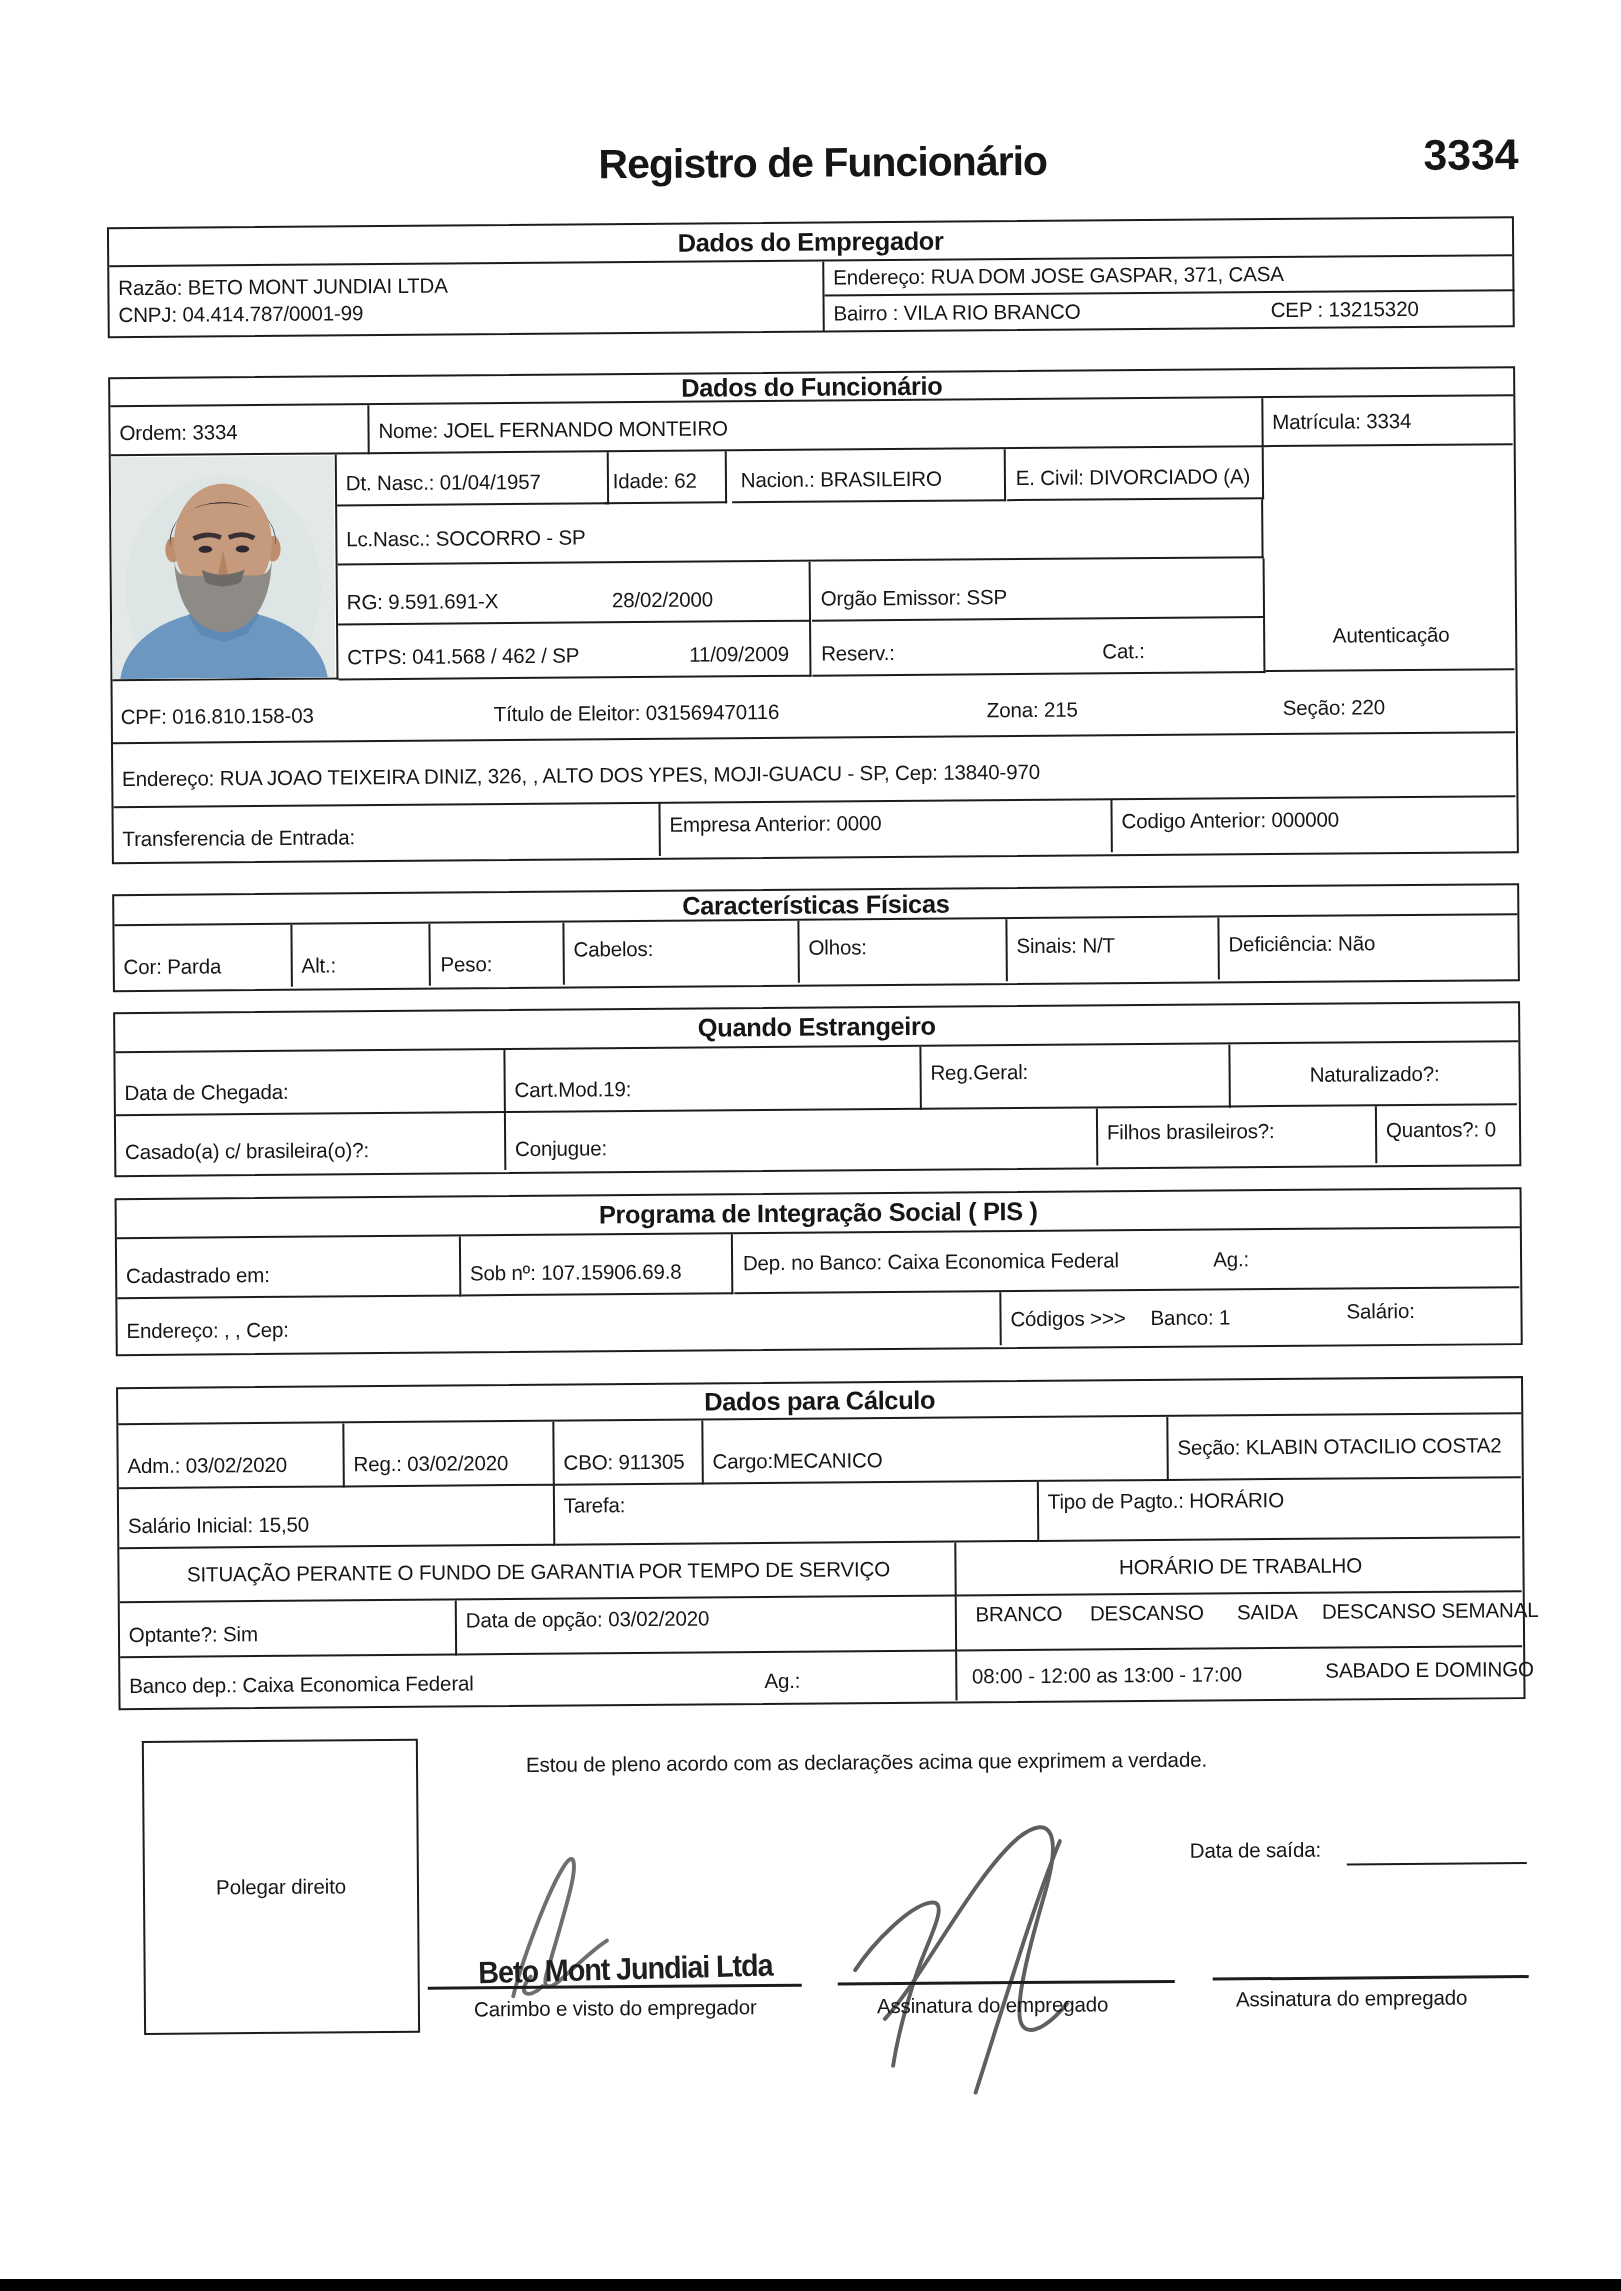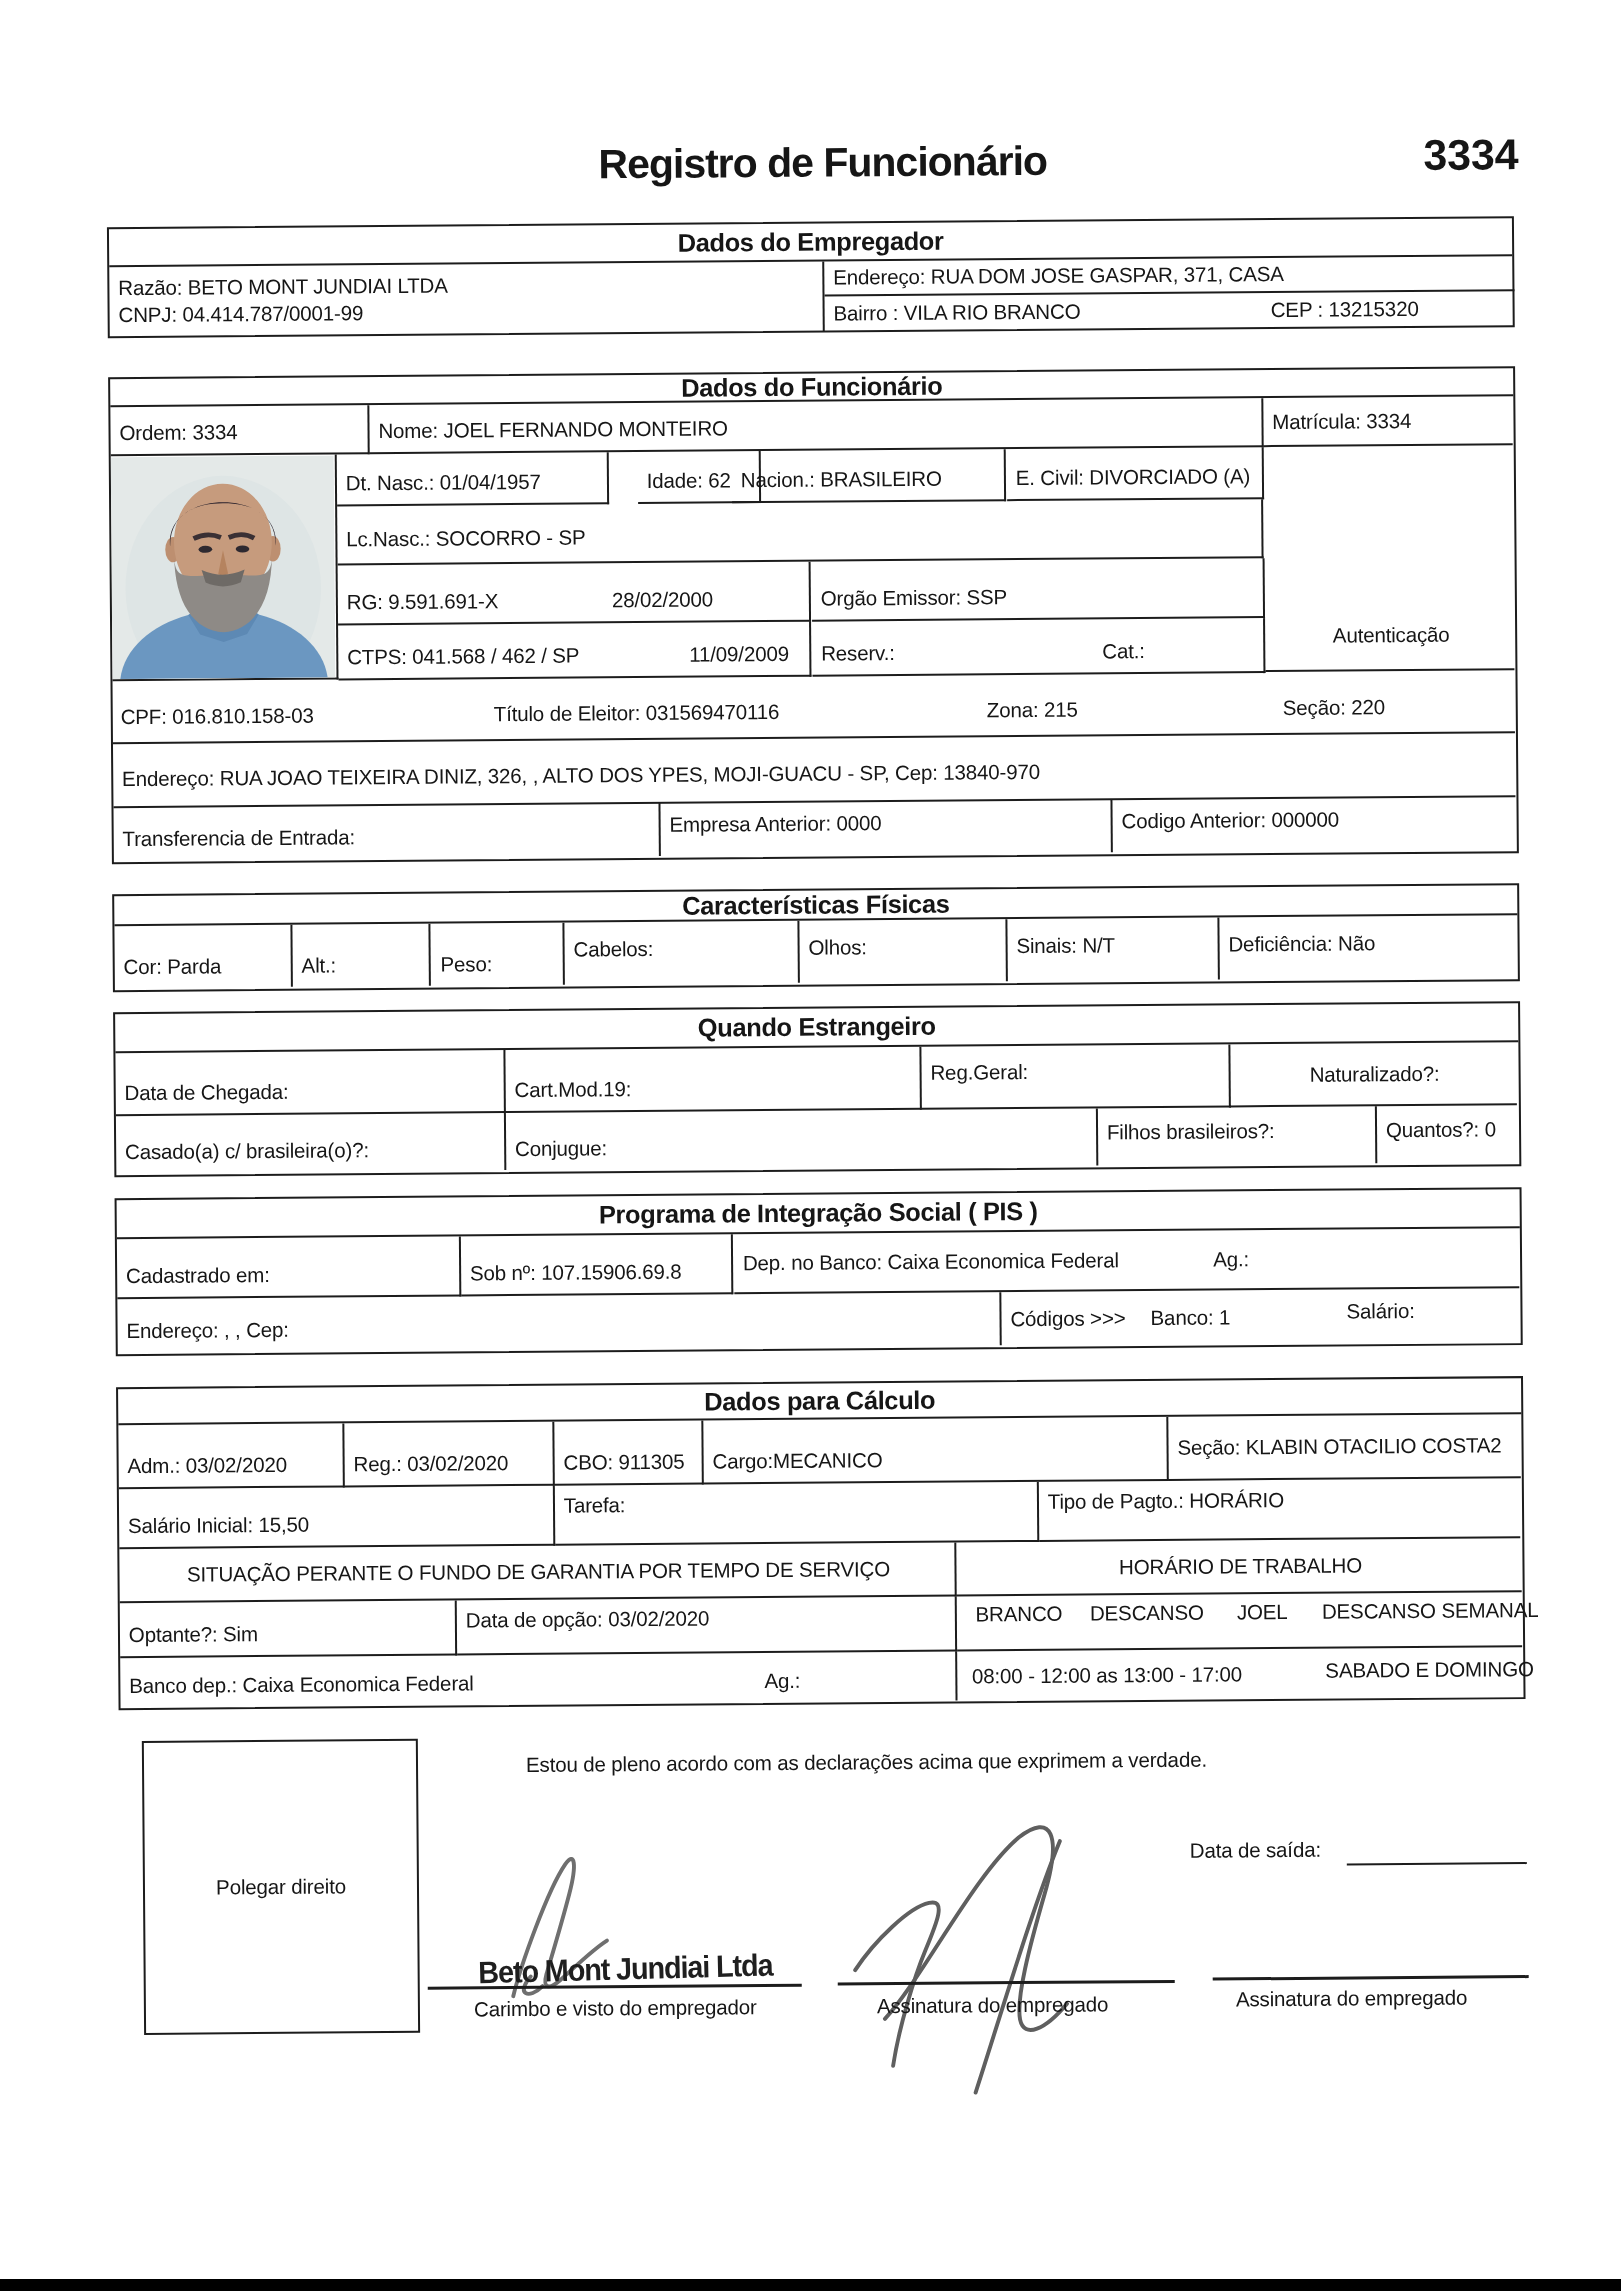--- a/index.html
+++ b/index.html
@@ -78,21 +78,21 @@
         <path d="M120,83 q14,-6 26,1" stroke="#3a3034" stroke-width="5" fill="none"></path>
         <ellipse cx="96" cy="95" rx="7" ry="3.6" fill="#2e2930"></ellipse>
         <ellipse cx="134" cy="95" rx="7" ry="3.6" fill="#2e2930"></ellipse>
         <path d="M114,96 l-5,24 q5,4 10,0 Z" fill="#b5835f"></path>
         <path d="M64,100 C64,150 84,178 114,180 C144,178 164,150 164,100 C164,130 150,120 114,122 C78,120 64,130 64,100 Z" fill="#8e8a86"></path>
         <path d="M92,116 q22,10 44,0 l-4,13 q-18,8 -36,0 Z" fill="#6e6a66"></path>
       </svg>
     </div>
 
     <div class="c br bb" style="left:226px;top:77px;width:272px;height:52px">Dt. Nasc.: 01/04/1957</div>
-    <div class="c br bb" style="left:527px;top:77px;width:123px;height:52px">Idade: 62</div>
+    <div class="c br bb" style="left:493px;top:77px;width:123px;height:52px">Idade: 62</div>
     <div class="c br bb" style="left:621px;top:77px;width:274px;height:52px">Nacion.: BRASILEIRO</div>
     <div class="c br bb" style="left:896px;top:77px;width:257px;height:52px">E. Civil: DIVORCIADO (A)</div>
 
     <div class="c br bb" style="left:226px;top:129px;width:926px;height:59px;padding-bottom:11.8px">Lc.Nasc.: SOCORRO - SP</div>
 
     <div class="c br bb" style="left:226px;top:188px;width:473px;height:60px">
       <span>RG: 9.591.691-X</span>
       <span class="at" style="left:274px">28/02/2000</span>
     </div>
     <div class="c br bb" style="left:700px;top:188px;width:453px;height:60px">Orgão Emissor: SSP</div>
@@ -171,21 +171,21 @@
     <div class="c br bb" style="left:0;top:100px;width:436px;height:60px">Salário Inicial:  15,50</div>
     <div class="c br bb" style="left:436px;top:100px;width:484px;height:60px;align-items:flex-start;padding-top:7.8px">Tarefa:</div>
     <div class="c bb" style="left:920px;top:100px;width:481px;height:60px;align-items:flex-start;padding-top:7.8px">Tipo de Pagto.: HORÁRIO</div>
     <div class="c br bb mid ctr" style="left:0;top:160px;width:837px;height:54px">SITUAÇÃO PERANTE O FUNDO DE GARANTIA POR TEMPO DE SERVIÇO</div>
     <div class="c bb mid ctr" style="left:837px;top:160px;width:565px;height:54px">HORÁRIO DE TRABALHO</div>
     <div class="c br bb" style="left:0;top:214px;width:337px;height:55px">Optante?:  Sim</div>
     <div class="c br bb" style="left:337px;top:214px;width:500px;height:55px;align-items:flex-start;padding-top:7.8px">Data de opção: 03/02/2020</div>
     <div class="c bb top" style="left:837px;top:214px;width:565px;height:55px">
       <span class="att" style="left:18.6px">BRANCO</span>
       <span class="att" style="left:133px">DESCANSO</span>
-      <span class="att" style="left:280px">JOEL</span>
+      <span class="att" style="left:280px">SAIDA</span>
       <span class="att" style="left:365px">DESCANSO SEMANAL</span>
     </div>
     <div class="c br" style="left:0;top:269px;width:837px;height:49px">
       <span>Banco dep.: Caixa Economica Federal</span>
       <span class="at" style="left:644px">Ag.:</span>
     </div>
     <div class="c mid" style="left:837px;top:269px;width:565px;height:49px">
       <span class="atm" style="left:14.7px">08:00  -   12:00 as 13:00 -   17:00</span>
       <span class="atm" style="left:368px;top:44%">SABADO E DOMINGO</span>
     </div>

